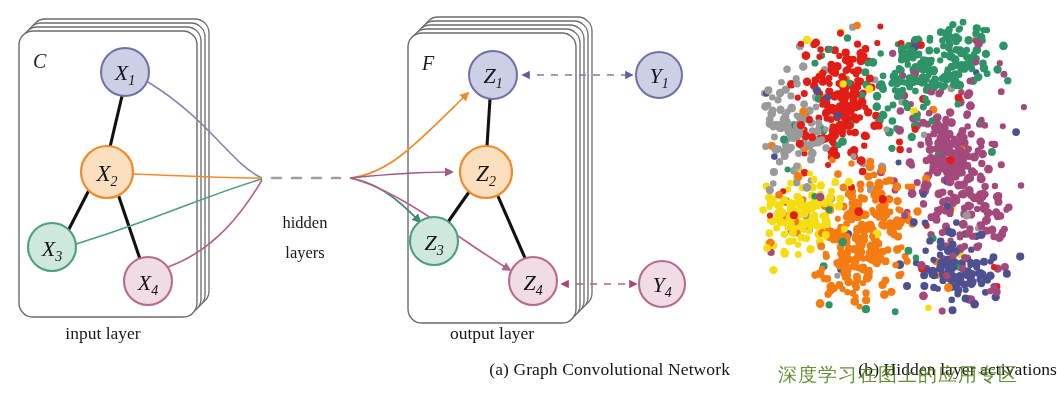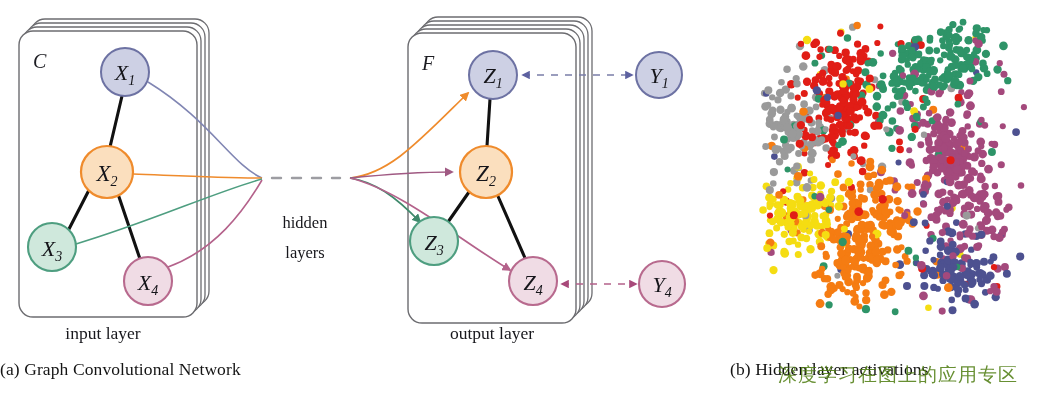--- a/index.html
+++ b/index.html
@@ -23,21 +23,21 @@
   .panel {
     position: absolute;
     top: 0;
   }
   #panel-a { left: 0; width: 730px; height: 408px; }
   #panel-b { left: 730px; width: 327px; height: 408px; }
 
   .caption {
     position: absolute;
     width: 100%;
-    text-align: left;
+    text-align: right;
     font-family: "Liberation Serif", serif;
     font-size: 17.5px;
     color: #141414;
     letter-spacing: 0.1px;
   }
   #caption-a { top: 359px; left: 0; width: 730px; }
   #caption-b { top: 359px; left: 0; width: 327px; }
 
   .svg-layer {
     position: absolute;

